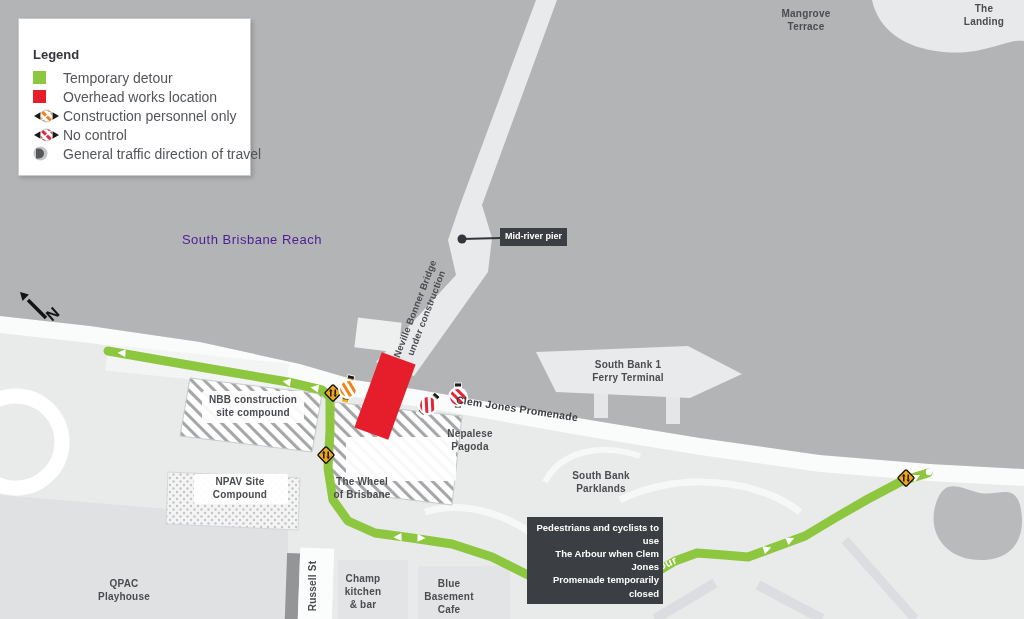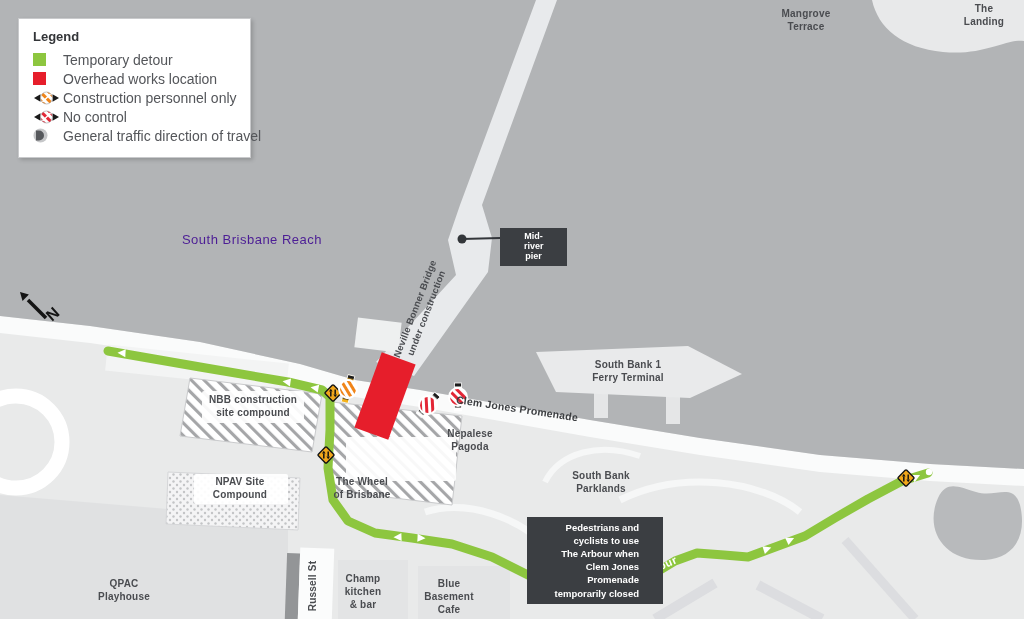--- a/index.html
+++ b/index.html
@@ -15,29 +15,29 @@
     text-align:center;line-height:1.28;white-space:pre-line;letter-spacing:.2px;
   }
   .big{font-size:13px;font-weight:normal;color:#4c1d95;letter-spacing:.5px;white-space:nowrap;}
   .r-bridge{transform:translate(-50%,-50%) rotate(-69deg);font-size:9.5px;white-space:pre;}
   .r-clem{transform:translate(-50%,-50%) rotate(8.5deg);font-size:10.5px;color:#3d3f42;white-space:nowrap;}
   .r-russell{transform:translate(-50%,-50%) rotate(-90deg);white-space:nowrap;}
   .r-arbour{transform:translate(-50%,-50%) rotate(-24deg);color:#ffffff;font-size:11px;white-space:nowrap;letter-spacing:.6px;}
   .callout{
     position:absolute;background:var(--dark,#3b3e42);color:#fff;
     font-weight:bold;text-align:center;white-space:pre-line;
-    padding:4px 24px;line-height:1.38;box-sizing:border-box;
+    padding:4px 4px;line-height:1.38;box-sizing:border-box;
   }
   .callout.pier{font-size:9px;line-height:1.1;}
   .callout.arbour-note{font-size:9.5px;text-align:right;}
   
   .legend{
     position:absolute;left:18px;top:18px;width:233px;
     background:#ffffff;border:1px solid #c9cacc;box-shadow:2px 2px 4px rgba(0,0,0,.18);
-    padding:10px 12px 12px 14px;box-sizing:border-box;
+    padding:28px 12px 12px 14px;box-sizing:border-box;
   }
   .legend-title{font-size:13px;font-weight:bold;color:#333538;margin-bottom:6px;}
   .legend-row{display:flex;align-items:center;height:19px;}
   .legend-key{width:30px;display:flex;justify-content:flex-start;align-items:center;flex:none;}
   .legend-text{font-size:14px;color:#54565a;white-space:nowrap;}
   .swatch{width:13px;height:13px;display:inline-block;}
   .swatch.green{background:var(--green,#8dc63f);}
   .swatch.red{background:var(--red,#e61e2b);}
 </style>
 </head>

